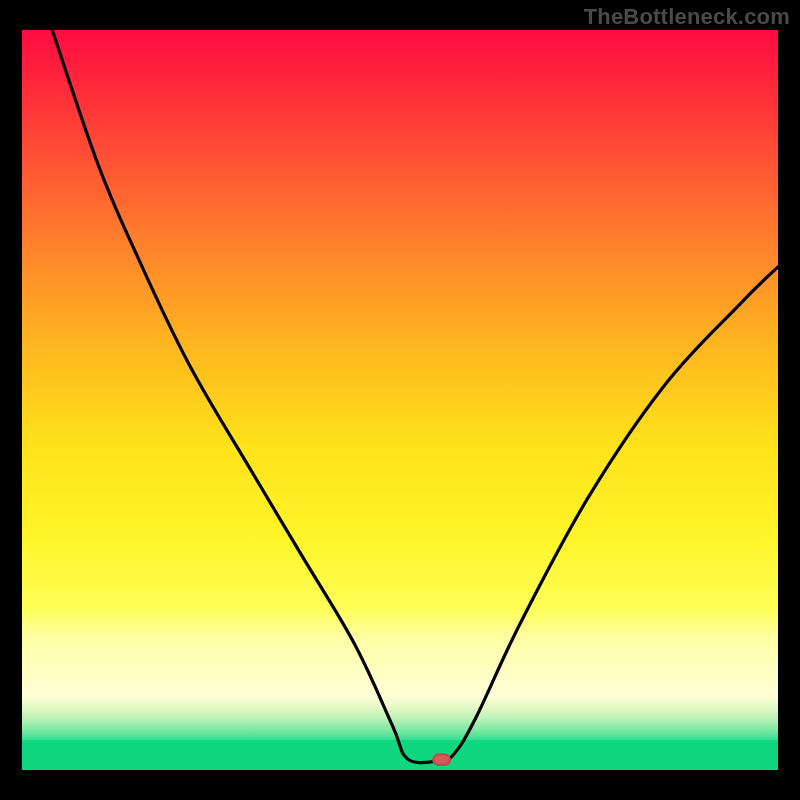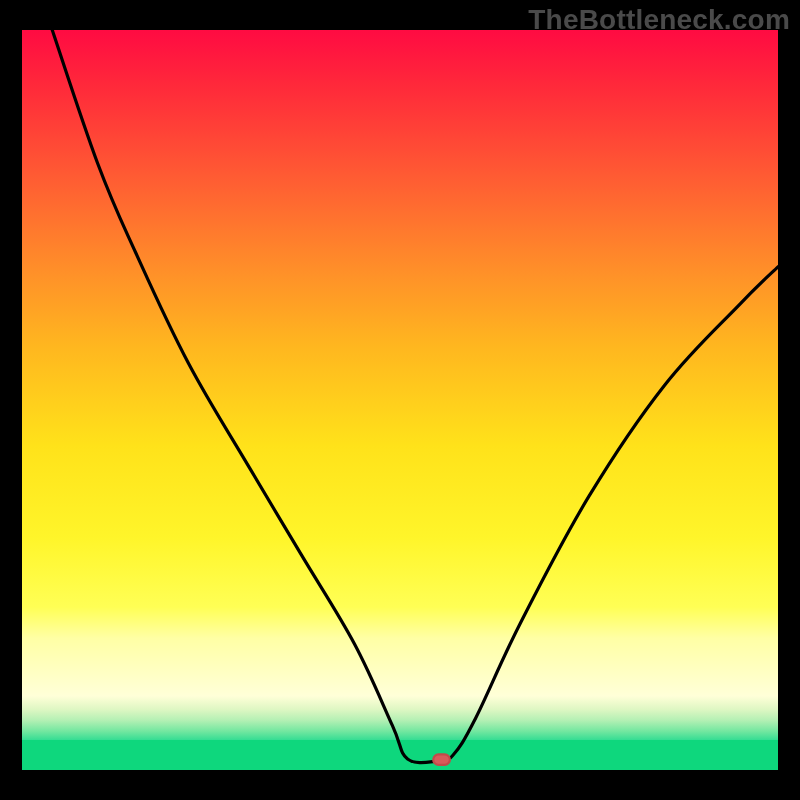--- a/index.html
+++ b/index.html
@@ -15,21 +15,21 @@
     position: relative;
     width: 800px;
     height: 800px;
     background: #000;
   }
   .watermark {
     position: absolute;
     top: 4px;
     right: 10px;
     color: #4a4a4a;
-    font-size: 28px;
+    font-size: 22px;
     font-weight: 600;
     letter-spacing: 0.2px;
     user-select: none;
   }
   .plot-area {
     position: absolute;
     left: 22px;
     top: 30px;
     width: 756px;   
     height: 740px;  

